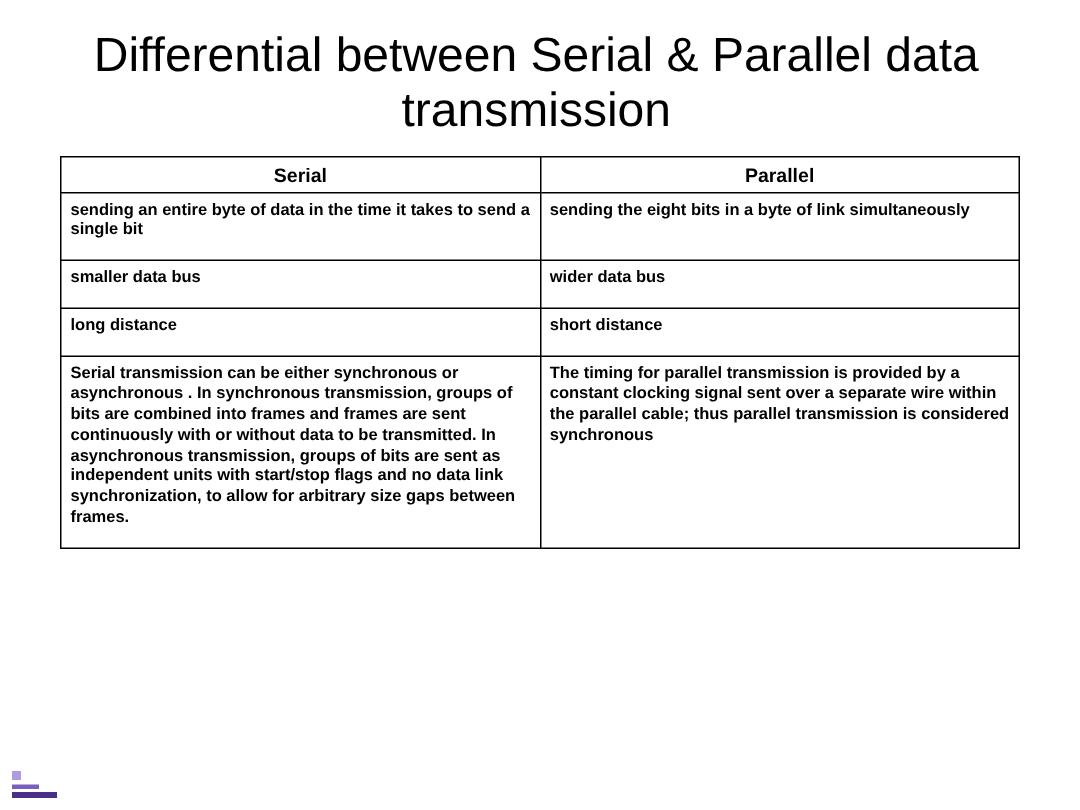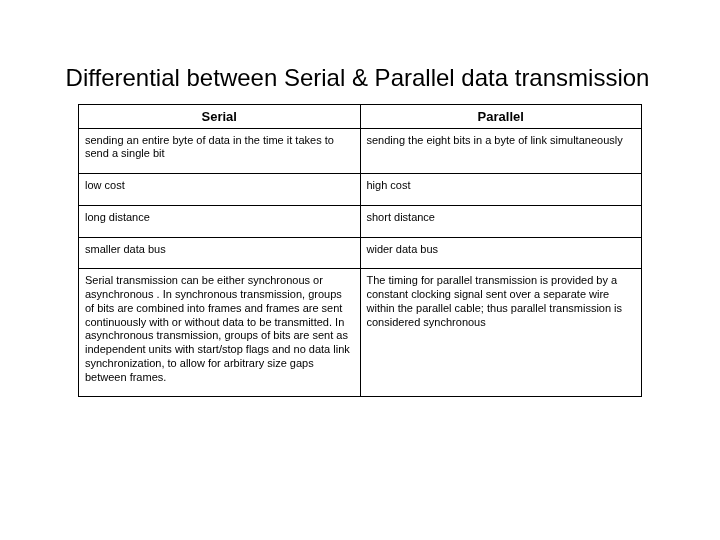--- a/index.html
+++ b/index.html
@@ -13,36 +13,36 @@
     overflow: hidden;
   }
   .slide {
     position: relative;
     width: 720px;
     height: 540px;
     box-sizing: border-box;
   }
   .title {
     text-align: center;
-    font-size: 24px;
+    font-size: 32px;
     line-height: 1.15;
     padding: 18px 40px 8px 35px;
     font-family: "Comic Sans MS", "Comic Sans", cursive, sans-serif;
-    margin-top: 46px;
   }
   table.cmp {
     border-collapse: collapse;
-    width: 564px;
+    width: 640px;
     margin: 4px auto 0 auto;
     table-layout: fixed;
   }
   table.cmp th, table.cmp td {
     border: 1px solid #000;
     vertical-align: top;
     font-family: "Comic Sans MS", "Comic Sans", cursive, sans-serif;
+    font-weight: bold;
   }
   table.cmp th {
     font-weight: bold;
     text-align: center;
     font-size: 13px;
     padding: 4px 6px;
   }
   table.cmp td {
     font-size: 11px;
     line-height: 1.25;
@@ -89,30 +89,26 @@
         <th>Serial</th>
         <th>Parallel</th>
       </tr>
     </thead>
     <tbody>
       <tr>
         <td>sending an entire byte of data in the time it takes to send a single bit</td>
         <td>sending the eight bits in a byte of link simultaneously</td>
       </tr>
       <tr>
-        <td>low cost</td>
-        <td>high cost</td>
+        <td>smaller data bus</td>
+        <td>wider data bus</td>
       </tr>
       <tr>
         <td>long distance</td>
         <td>short distance</td>
-      </tr>
-      <tr>
-        <td>smaller data bus</td>
-        <td>wider data bus</td>
       </tr>
       <tr>
         <td class="tall">Serial transmission can be either synchronous or asynchronous . In synchronous transmission, groups of bits are combined into frames and frames are sent continuously with or without data to be transmitted. In asynchronous transmission, groups of bits are sent as independent units with start/stop flags and no data link synchronization, to allow for arbitrary size gaps between frames.</td>
         <td class="tall">The timing for parallel transmission is provided by a constant clocking signal sent over a separate wire
 within the parallel cable; thus parallel transmission is considered synchronous</td>
       </tr>
     </tbody>
   </table>
 
   <div class="corner-accent">

